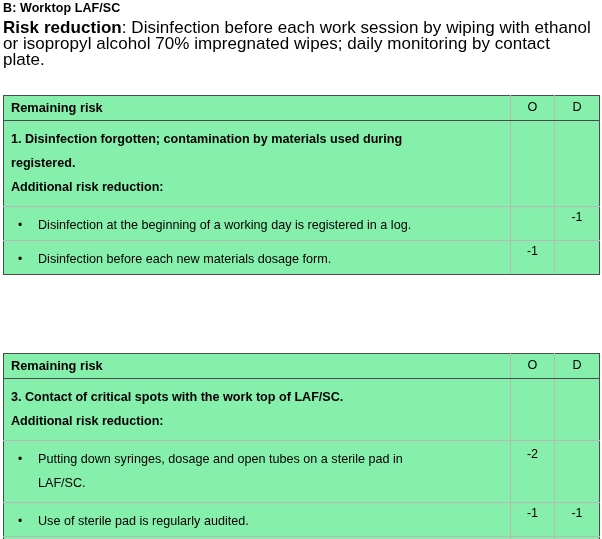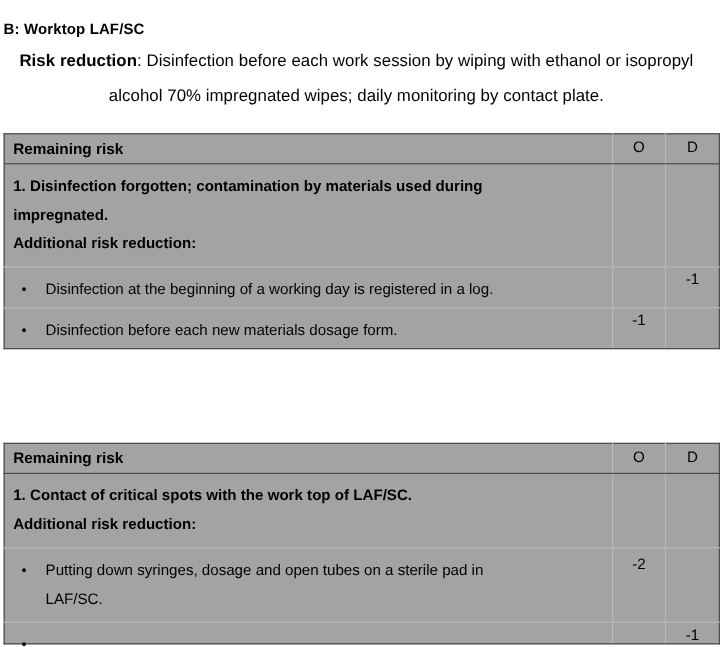--- a/index.html
+++ b/index.html
@@ -12,35 +12,33 @@
     height: 539px;
     font-family: "Liberation Sans", sans-serif;
     color: #000000;
     overflow: hidden;
   }
   .page {
     position: relative;
     width: 602px;
     height: 389px;
     box-sizing: border-box;
-    margin-top: 16px;
   }
 
   
   .section-title {
     font-size: 12.5px;
     font-weight: bold;
     line-height: 17px;
     letter-spacing: 0.1px;
   }
   .intro {
-    font-size: 14px;
-    line-height: 29px;
+    font-size: 17px;
+    line-height: 16px;
     letter-spacing: 0.05px;
-    text-align: center;
   }
   .intro .lead {
     font-weight: bold;
   }
 
   #title-b {
     position: absolute;
     left: 3px;
     top: 0px;
     width: 590px;
@@ -59,21 +57,21 @@
   }
 
   
   .risk-table {
     position: absolute;
     left: 3px;
     width: 596px;
     border-collapse: collapse;
     border-spacing: 0;
     table-layout: fixed;
-    background: #a3a3a3;
+    background: #86efac;
     border: 1.4px solid #4b4b4b;
     font-size: 12.6px;
   }
   #table-1 { top: 95px; }
   #table-2 { top: 353px; }
 
   .risk-table td,
   .risk-table th {
     border: 0.8px solid #b9b9b9;
     vertical-align: top;
@@ -162,21 +160,21 @@
       <tr>
         <th class="head-risk">Remaining risk</th>
         <th class="head-score">O</th>
         <th class="head-score">D</th>
       </tr>
     </thead>
     <tbody>
       <tr>
         <td class="cell-risk">
           <div class="para">1. Disinfection forgotten; contamination by materials used during</div>
-          <div class="para">impregnated.</div>
+          <div class="para">registered.</div>
           <div class="para">Additional risk reduction:</div>
         </td>
         <td class="cell-score"></td>
         <td class="cell-score"></td>
       </tr>
 
       <tr>
         <td class="cell-risk tight">
           <div class="bullet-line">
             <span>Disinfection at the beginning of a working day is registered in a log.</span>
@@ -209,38 +207,47 @@
     <thead>
       <tr>
         <th class="head-risk">Remaining risk</th>
         <th class="head-score">O</th>
         <th class="head-score">D</th>
       </tr>
     </thead>
     <tbody>
       <tr>
         <td class="cell-risk">
-          <div class="para">1. Contact of critical spots with the work top of LAF/SC.</div>
+          <div class="para">3. Contact of critical spots with the work top of LAF/SC.</div>
           <div class="para">Additional risk reduction:</div>
         </td>
         <td class="cell-score"></td>
         <td class="cell-score"></td>
       </tr>
 
       <tr>
         <td class="cell-risk">
           <div class="bullet-line">
             <span>Putting down syringes, dosage and open tubes on a sterile pad in</span>
             <span class="wrap2">LAF/SC.</span>
           </div>
         </td>
         <td class="cell-score">-2</td>
         <td class="cell-score"></td>
       </tr>
 
+      <tr>
+        <td class="cell-risk tight">
+          <div class="bullet-line">
+            <span>Use of sterile pad is regularly audited.</span>
+          </div>
+        </td>
+        <td class="cell-score tight">-1</td>
+        <td class="cell-score tight">-1</td>
+      </tr>
 
       <tr>
         <td class="cell-risk tight">
           <div class="bullet-line">
             
           </div>
         </td>
         <td class="cell-score tight"></td>
         <td class="cell-score tight">-1</td>
       </tr>

